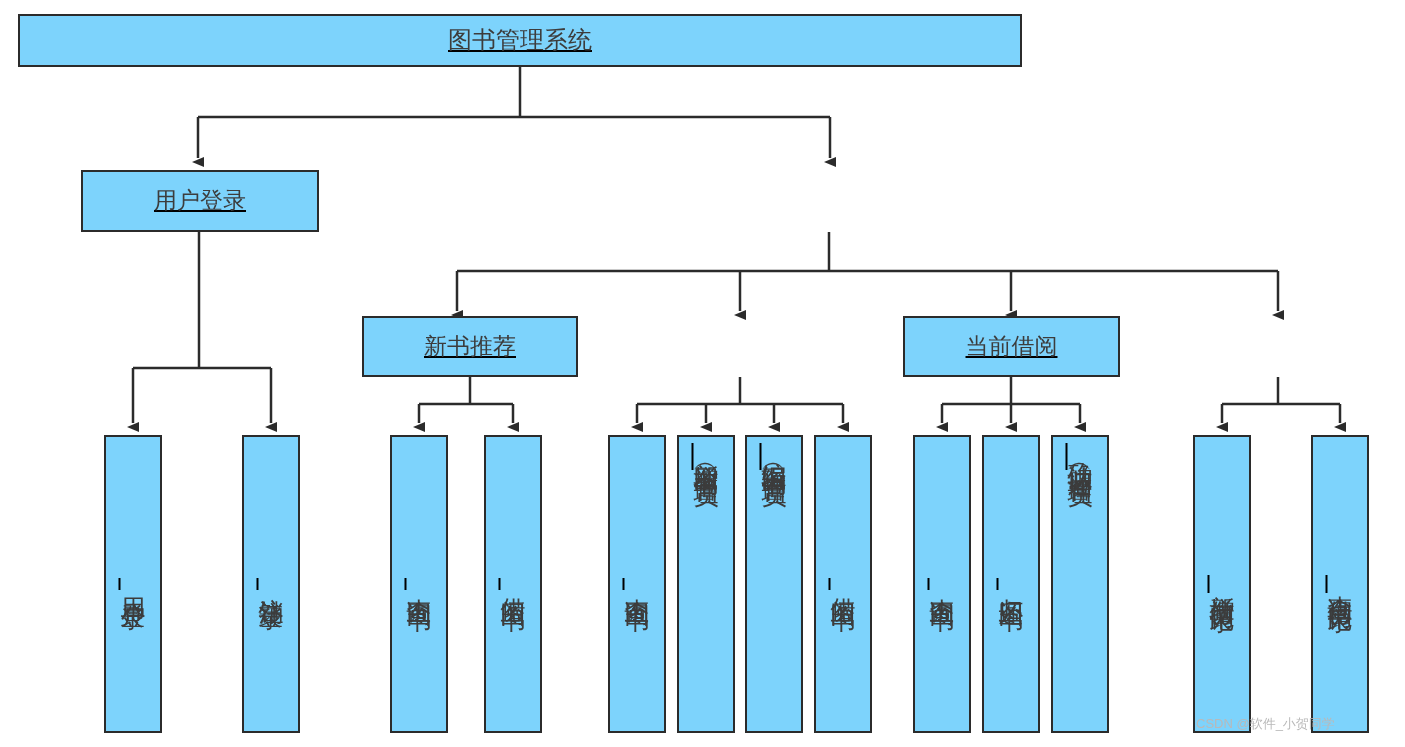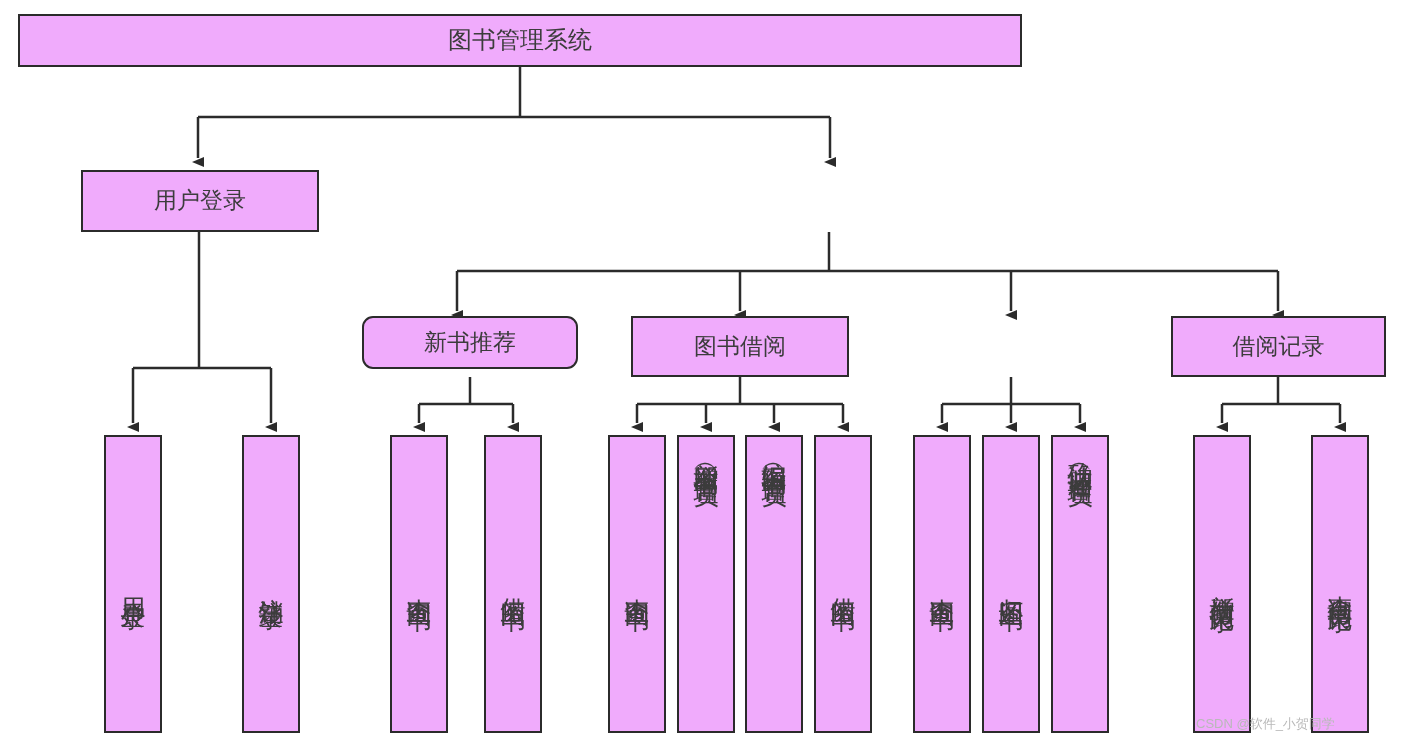--- a/index.html
+++ b/index.html
@@ -1,25 +1,26 @@
 <!DOCTYPE html>
 <html><head>
 <meta charset="utf-8">
 <style>
   html,body{margin:0;padding:0;background:#ffffff;}
   body{font-family:"Liberation Sans","DejaVu Sans",sans-serif;}
   #stage{position:relative;width:1405px;height:747px;background:#ffffff;overflow:hidden;}
   .node{
     position:absolute;
     box-sizing:border-box;
-    background:#f0abfc;
+    background:#7dd3fc;
     border:2.5px solid #2b2b2b;
     display:flex;
     align-items:center;
     justify-content:center;
+    text-decoration:underline;
   }
   .node .txt{
     color:#3c3c3c;
     line-height:1.18;
     text-align:center;
     white-space:pre;
   }
   .node.h .txt{font-size:23px;}
   .node.root .txt{font-size:24px;}
   
@@ -100,28 +101,25 @@
   </svg>
 
   <div class="node root" style="left:18px;top:14px;width:1004px;height:53px;">
     <span class="txt">图书管理系统</span>
   </div>
 
   <div class="node h" style="left:81px;top:170px;width:238px;height:62px;">
     <span class="txt">用户登录</span>
   </div>
 
-  <div class="node h" style="left:362px;top:316px;width:216px;height:53px;border-radius:11px;">
+  <div class="node h" style="left:362px;top:316px;width:216px;height:61px;">
     <span class="txt">新书推荐</span>
   </div>
-  <div class="node h" style="left:631px;top:316px;width:218px;height:61px;">
-    <span class="txt">图书借阅</span>
-  </div>
-  <div class="node h" style="left:1171px;top:316px;width:215px;height:61px;">
-    <span class="txt">借阅记录</span>
+  <div class="node h" style="left:903px;top:316px;width:217px;height:61px;">
+    <span class="txt">当前借阅</span>
   </div>
 
   <div class="node v mid" style="left:104px;top:435px;width:58px;height:298px;">
     <span class="txt">用户登录</span>
   </div>
   <div class="node v mid" style="left:242px;top:435px;width:58px;height:298px;">
     <span class="txt">注销登录</span>
   </div>
 
   <div class="node v mid" style="left:390px;top:435px;width:58px;height:298px;">

